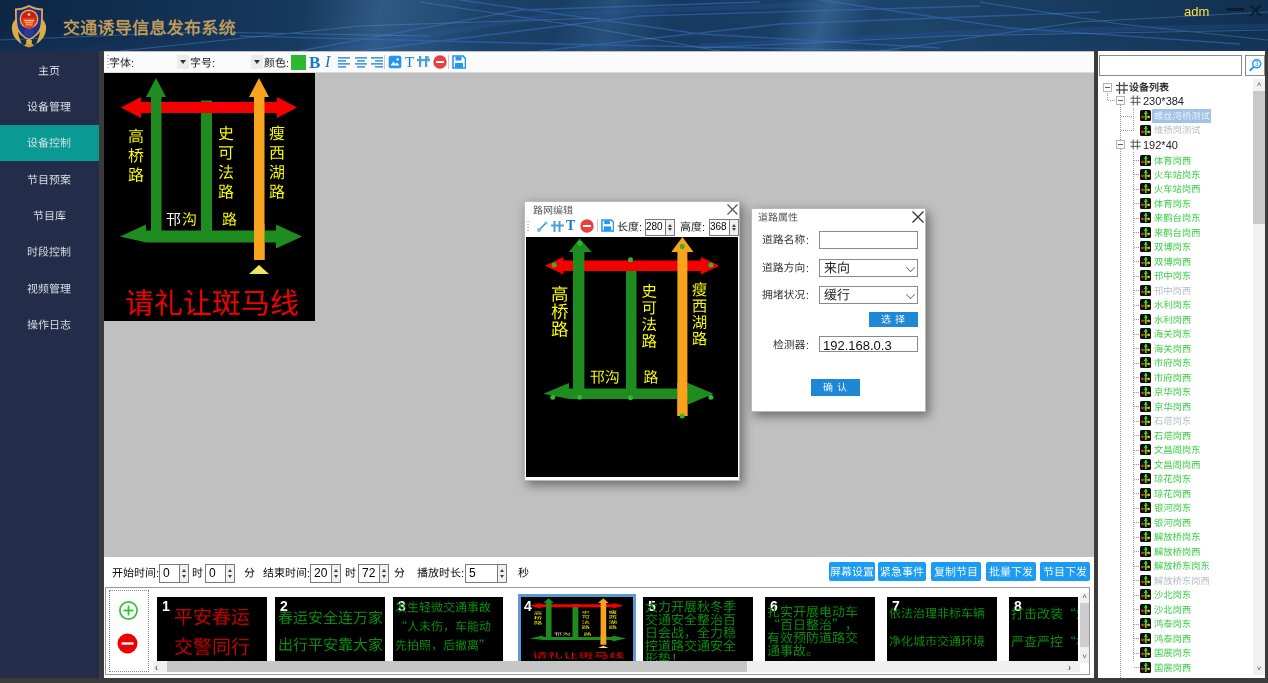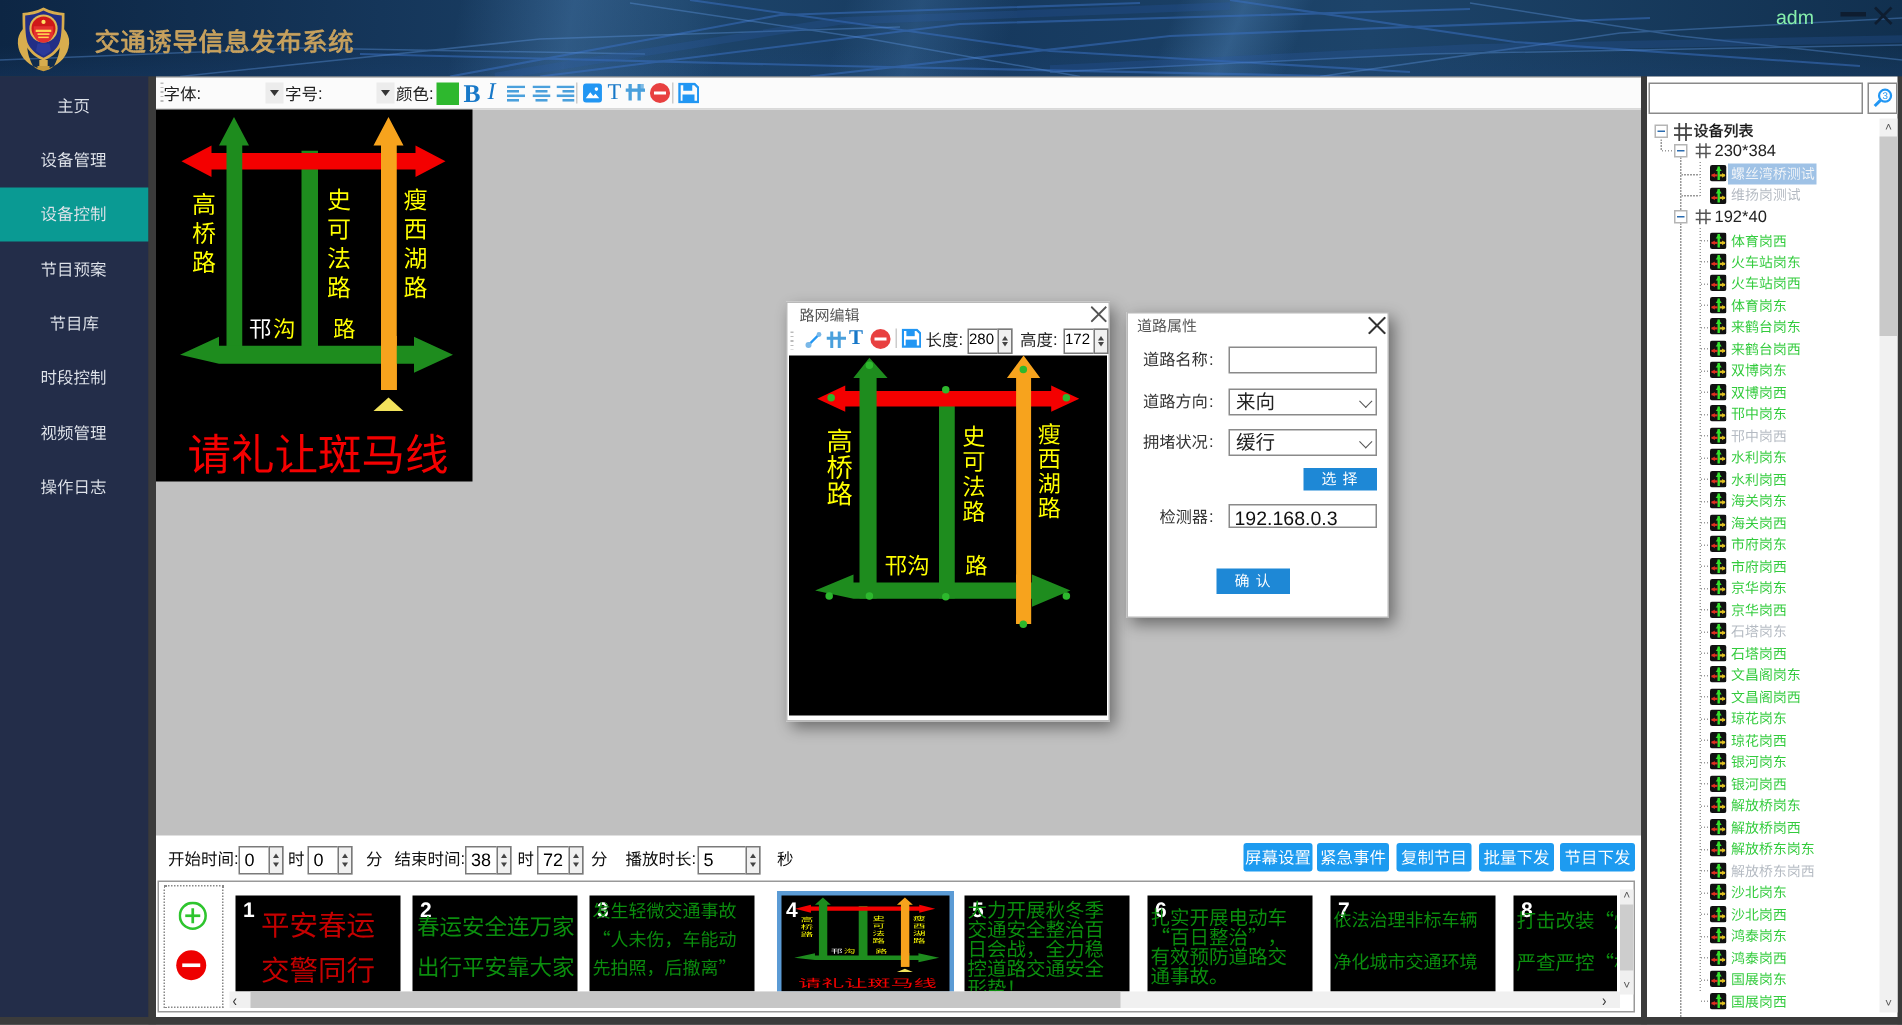--- a/index.html
+++ b/index.html
@@ -282,21 +282,21 @@
         <use href="#u8bf1" transform="translate(34.6,0) scale(0.0680)"></use>
         <use href="#u5bfc" transform="translate(51.9,0) scale(0.0680)"></use>
         <use href="#u4fe1" transform="translate(69.2,0) scale(0.0680)"></use>
         <use href="#u606f" transform="translate(86.5,0) scale(0.0680)"></use>
         <use href="#u53d1" transform="translate(103.8,0) scale(0.0680)"></use>
         <use href="#u5e03" transform="translate(121.1,0) scale(0.0680)"></use>
         <use href="#u7cfb" transform="translate(138.4,0) scale(0.0680)"></use>
         <use href="#u7edf" transform="translate(155.7,0) scale(0.0680)"></use>
       </g>
     </svg>
-    <div class="ab" style="left:1184px;top:4px;width:40px;height:14px;color:#86efac;font-size:13px;">adm</div>
+    <div class="ab" style="left:1184px;top:4px;width:40px;height:14px;color:#fde047;font-size:13px;">adm</div>
     <div class="ab" style="left:1227px;top:8px;width:17px;height:3px;background:#0e1d30;"></div>
     <svg class="ab" style="left:1249px;top:4px" width="13" height="13">
       <g stroke="#0e1d30" stroke-width="1.8">
         <line x1="1" y1="1" x2="12" y2="12"></line>
         <line x1="12" y1="1" x2="1" y2="12"></line>
       </g>
     </svg>
     <div class="ab" style="left:0;top:51px;width:99px;height:627px;background:#232d49;"></div>
     <div class="ab" style="left:0;top:125px;width:99px;height:36px;background:#0a9a93;"></div>
     <svg class="ab" style="left:38.0px;top:65px" width="22" height="11">
@@ -522,21 +522,21 @@
     <svg class="ab" style="left:263px;top:567px" width="44" height="11">
       <g fill="#111">
         <use href="#u7ed3" transform="translate(0.0,0) scale(0.0440)"></use>
         <use href="#u675f" transform="translate(11.0,0) scale(0.0440)"></use>
         <use href="#u65f6" transform="translate(22.0,0) scale(0.0440)"></use>
         <use href="#u95f4" transform="translate(33.0,0) scale(0.0440)"></use>
       </g>
     </svg>
     <div class="ab" style="left:307px;top:567px;font-size:11px;color:#111;">:</div>
     <div class="ab" style="left:310px;top:564px;width:29px;height:17px;background:#fff;border:1px solid #7a7a7a;"></div>
-    <div class="ab" style="left:314px;top:566px;font-size:12px;color:#000;">38</div>
+    <div class="ab" style="left:314px;top:566px;font-size:12px;color:#000;">20</div>
     <div class="ab" style="left:331px;top:564px;width:10px;height:19px;background:#f0f0f0;border:1px solid #7a7a7a;box-sizing:border-box;"></div>
     <div class="ab" style="left:333.5px;top:566.5px;width:0;height:0;border:2.2px solid transparent;border-bottom:3px solid #444;"></div>
     <div class="ab" style="left:333.5px;top:574.5px;width:0;height:0;border:2.2px solid transparent;border-top:3px solid #444;"></div>
     <svg class="ab" style="left:345px;top:567px" width="11" height="11">
       <g fill="#111">
         <use href="#u65f6" transform="translate(0.0,0) scale(0.0440)"></use>
       </g>
     </svg>
     <div class="ab" style="left:358px;top:564px;width:29px;height:17px;background:#fff;border:1px solid #7a7a7a;"></div>
     <div class="ab" style="left:362px;top:566px;font-size:12px;color:#000;">72</div>
@@ -971,21 +971,21 @@
     <div class="ab" style="left:667.5px;top:221.5px;width:0;height:0;border:2.2px solid transparent;border-bottom:3px solid #444;"></div>
     <div class="ab" style="left:667.5px;top:227.5px;width:0;height:0;border:2.2px solid transparent;border-top:3px solid #444;"></div>
     <svg class="ab" style="left:680px;top:221px" width="22" height="11">
       <g fill="#222">
         <use href="#u9ad8" transform="translate(0.0,0) scale(0.0440)"></use>
         <use href="#u5ea6" transform="translate(11.0,0) scale(0.0440)"></use>
       </g>
     </svg>
     <div class="ab" style="left:702px;top:221px;font-size:11px;color:#222;">:</div>
     <div class="ab" style="left:709px;top:219px;width:28px;height:15px;background:#fff;border:1px solid #7a7a7a;"></div>
-    <div class="ab" style="left:710px;top:221px;font-size:10px;color:#000;">172</div>
+    <div class="ab" style="left:710px;top:221px;font-size:10px;color:#000;">368</div>
     <div class="ab" style="left:729px;top:219px;width:10px;height:17px;background:#f0f0f0;border:1px solid #7a7a7a;box-sizing:border-box;"></div>
     <div class="ab" style="left:731.5px;top:221.5px;width:0;height:0;border:2.2px solid transparent;border-bottom:3px solid #444;"></div>
     <div class="ab" style="left:731.5px;top:227.5px;width:0;height:0;border:2.2px solid transparent;border-top:3px solid #444;"></div>
     <svg class="ab" style="left:526px;top:237px;background:#000" width="212" height="240">
       <rect x="100" y="24" width="10.5" height="138" fill="#1e8c1e"></rect>
       <path d="M18.8 28.8 L37.5 20 L37.5 23.6 L174.8 23.6 L174.8 20 L193.5 28.8 L174.8 37.5 L174.8 34 L37.5 34 L37.5 37.5 Z" fill="#f40000"></path>
       <path d="M53.6 1.5 L65.7 15 L58.4 15 L58.4 162 L47 162 L47 15 L42.9 15 Z" fill="#1e8c1e"></path>
       <path d="M156.4 0 L167.5 15 L161.4 15 L161.4 179 L151.4 179 L151.4 15 L145.3 15 Z" fill="#f7a31d"></path>
       <path d="M17.4 156.7 L43 146 L43 151.4 L162 151.4 L162 146 L187.6 156.7 L162 167.5 L162 162.1 L43 162.1 Z" fill="#1e8c1e"></path>
       <rect x="151.4" y="146" width="10" height="33" fill="#f7a31d"></rect>

